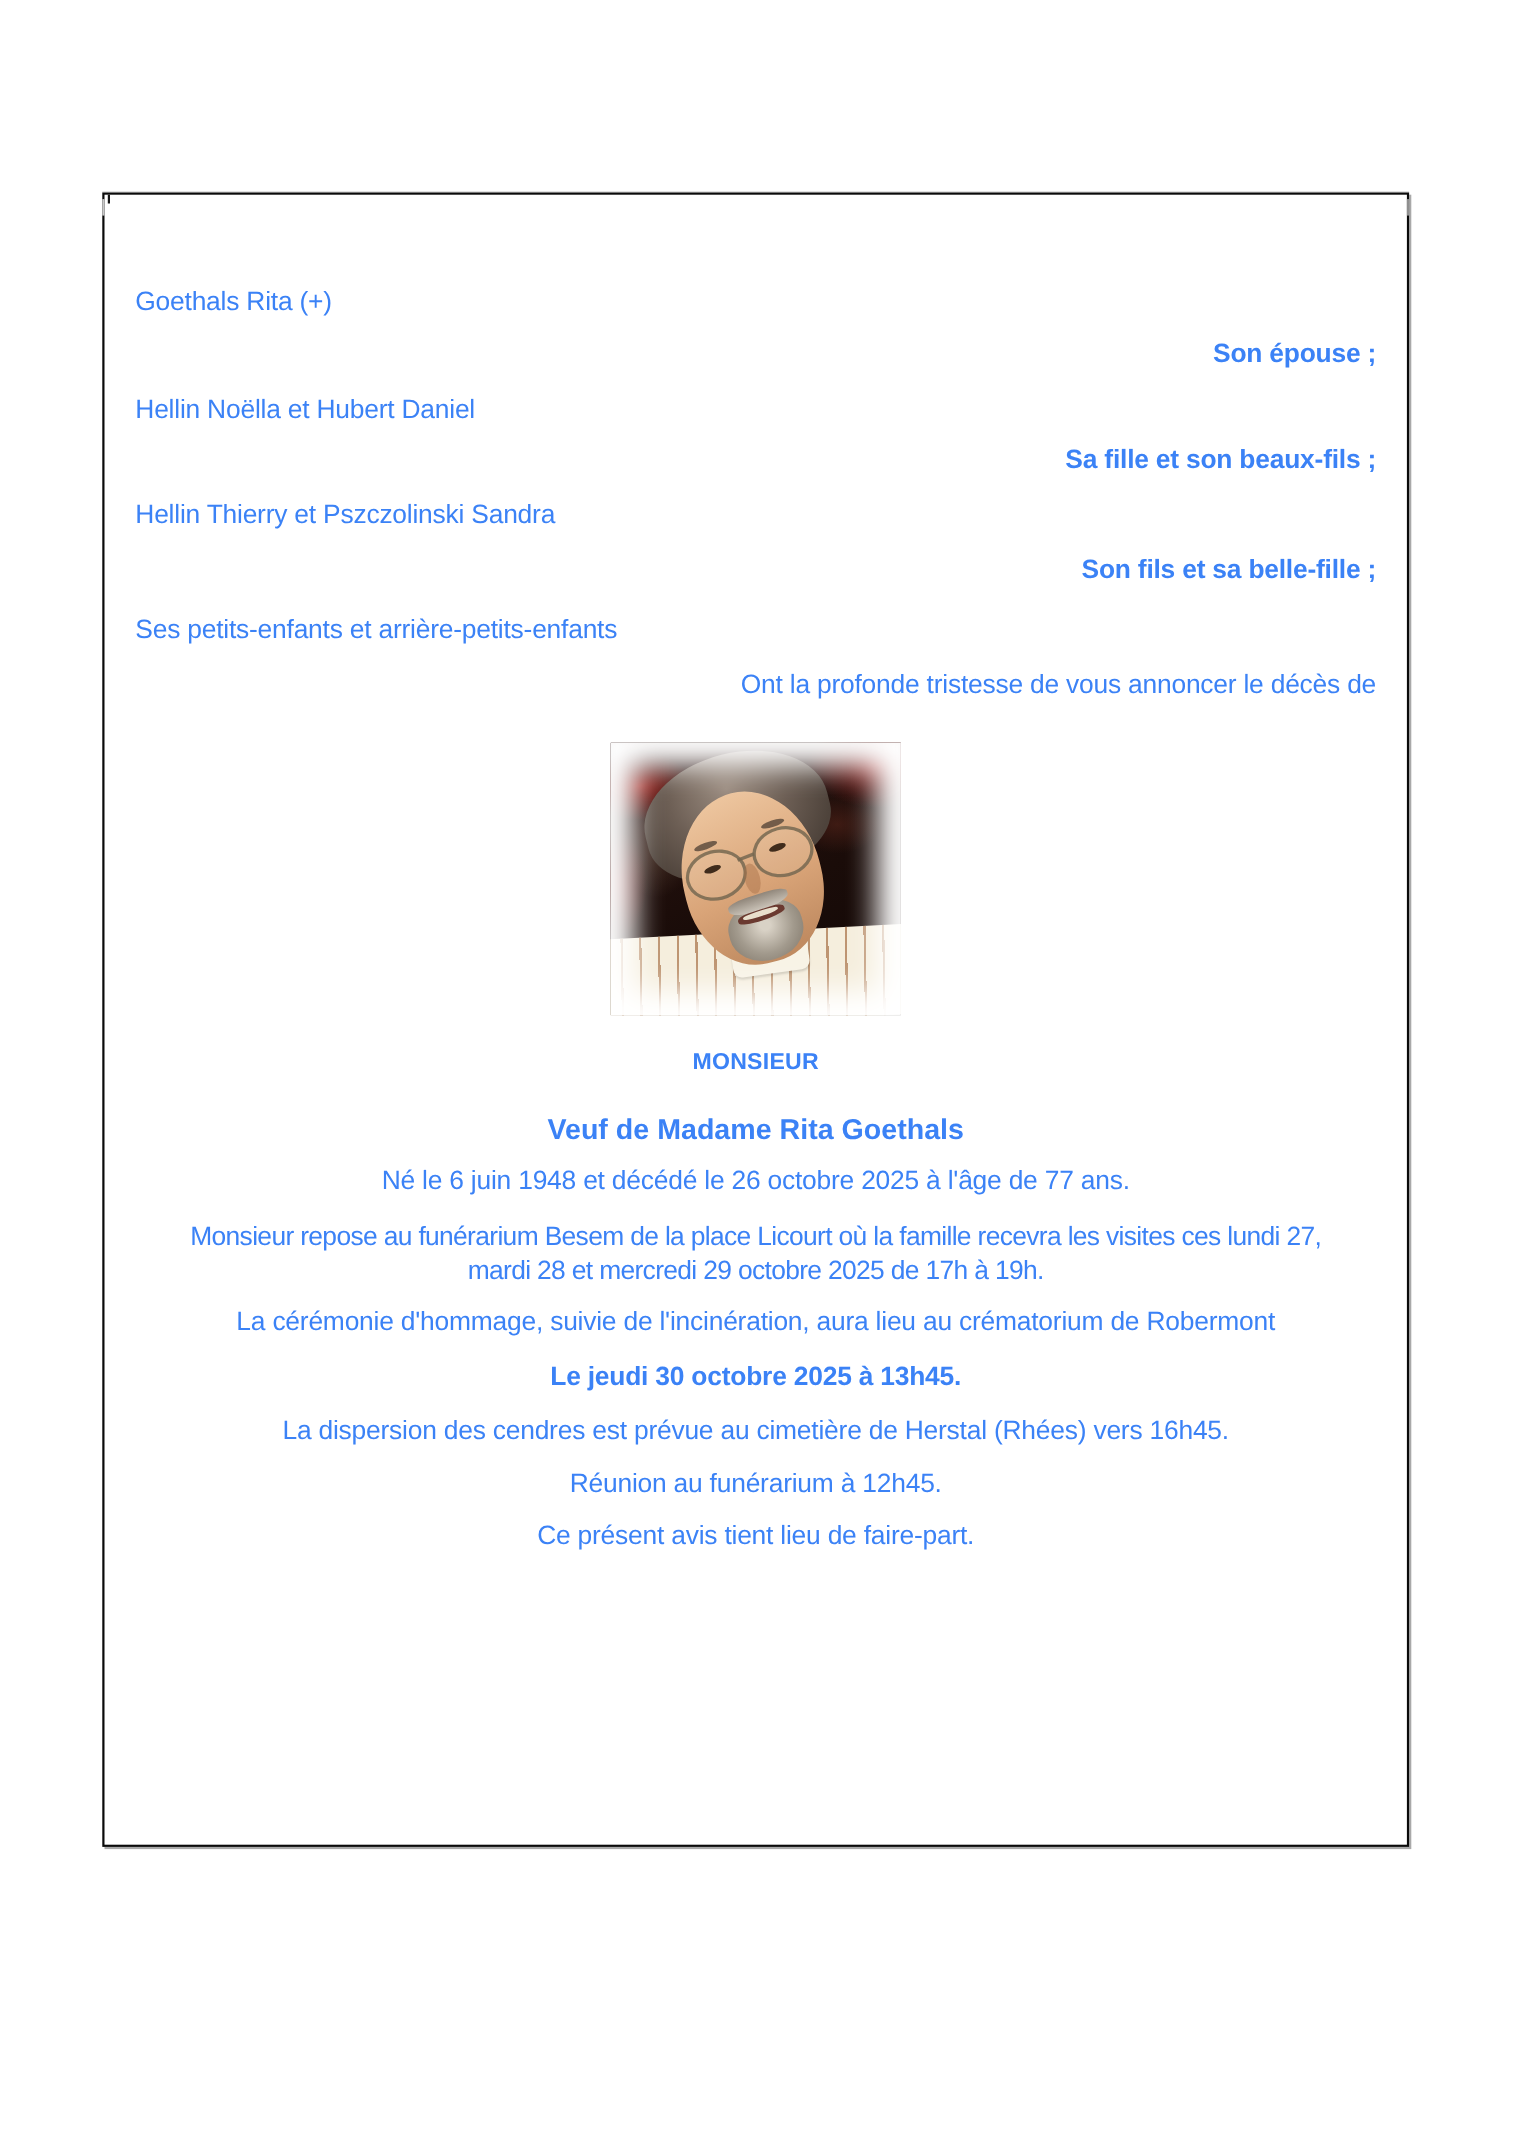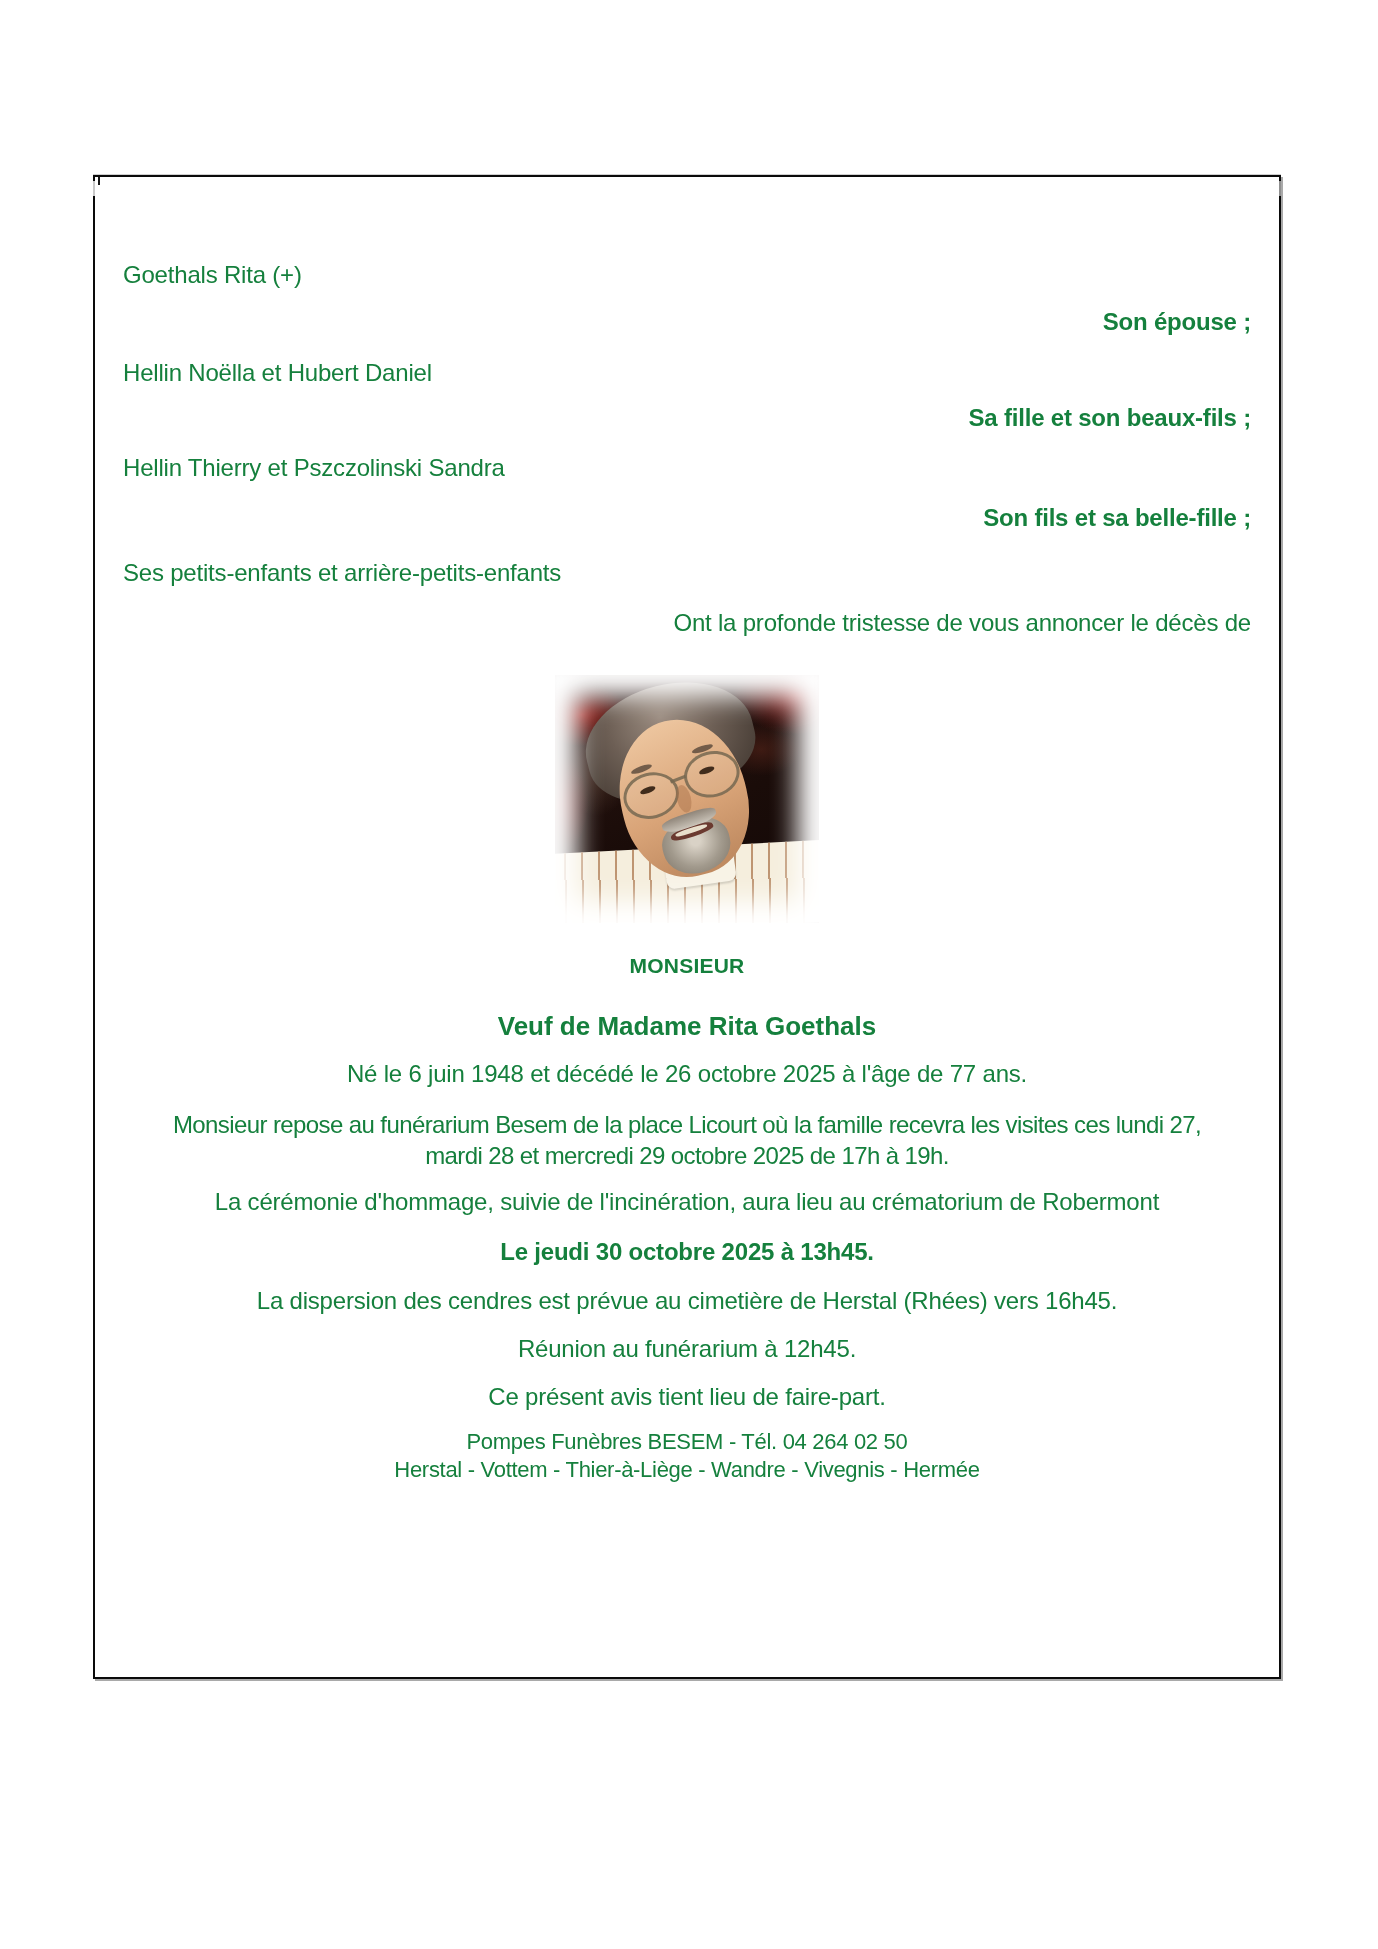--- a/index.html
+++ b/index.html
@@ -1,21 +1,21 @@
 <!DOCTYPE html>
 <html><head>
 <meta charset="utf-8">
 <style>
   html,body { margin:0; padding:0; background:#ffffff; }
   .page {
     position:relative;
     width:1378px; height:1949px;
     background:#ffffff;
     font-family:"Liberation Sans","DejaVu Sans",sans-serif;
-    color:#15803d;
+    color:#3b82f6;
     overflow:hidden;
   }
   .notice {
     position:absolute; left:93px; top:175px;
     width:1128px; height:1418px;
     padding:82px 28px 0 28px;
     border:2px solid #0a0a0a;
     background:#ffffff;
     box-shadow:2px 2px 0 #a9a9a9, 0 -1px 0 #cfcfcf;
   }
@@ -170,18 +170,14 @@
       <div class="wrapline">Monsieur repose au funérarium Besem de la place Licourt où la famille recevra les visites ces lundi 27,</div>
       <div>mardi 28 et mercredi 29 octobre 2025 de 17h à 19h.</div>
     </div>
 
     <div class="para" style="margin-top:15px">La cérémonie d'hommage, suivie de l'incinération, aura lieu au crématorium de Robermont</div>
     <div class="para b" style="margin-top:18px">Le jeudi 30 octobre 2025 à 13h45.</div>
     <div class="para" style="margin-top:17px">La dispersion des cendres est prévue au cimetière de Herstal (Rhées) vers 16h45.</div>
     <div class="para" style="margin-top:16px">Réunion au funérarium à 12h45.</div>
     <div class="para" style="margin-top:16px">Ce présent avis tient lieu de faire-part.</div>
 
-    <div class="footer">
-      <div>Pompes Funèbres BESEM - Tél. 04 264 02 50</div>
-      <div>Herstal - Vottem - Thier-à-Liège - Wandre - Vivegnis - Hermée</div>
-    </div>
   </div>
 </div>
 
 </body></html>

